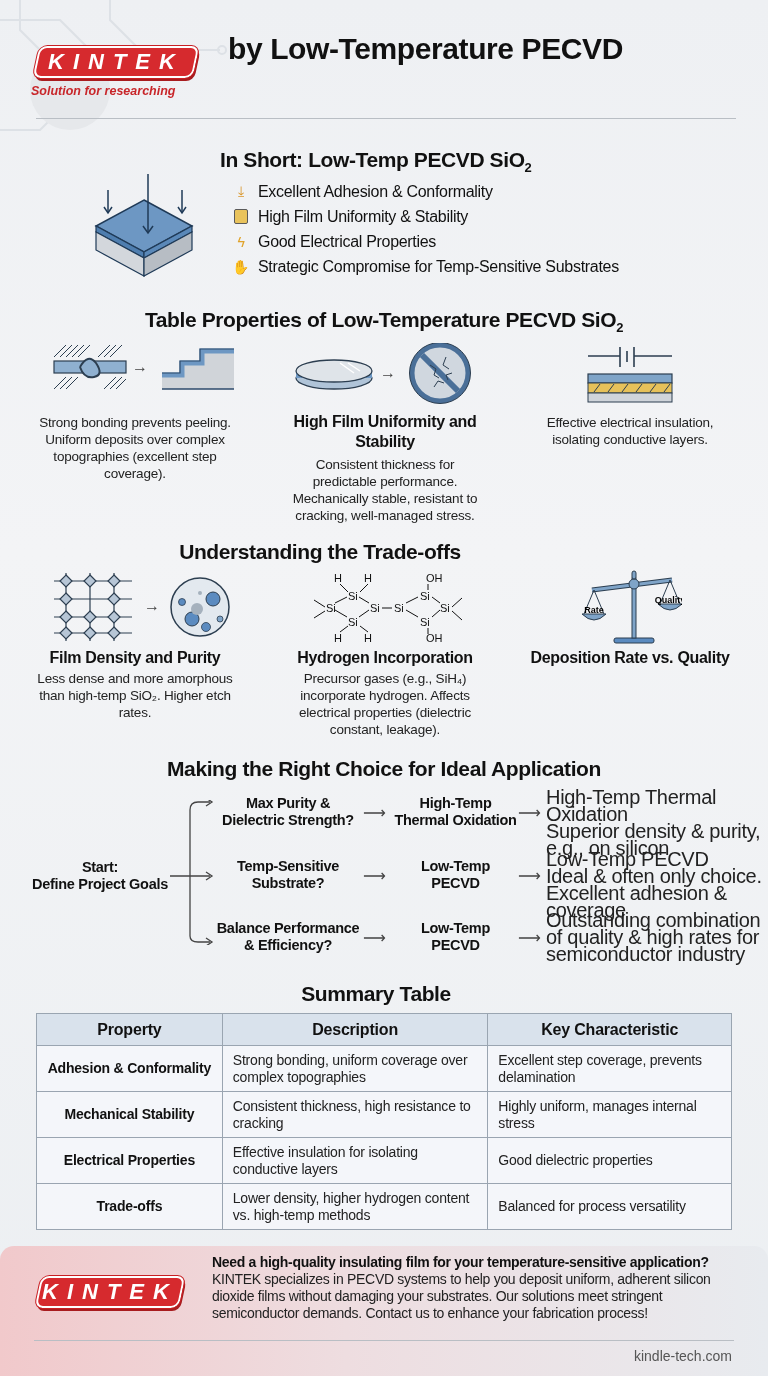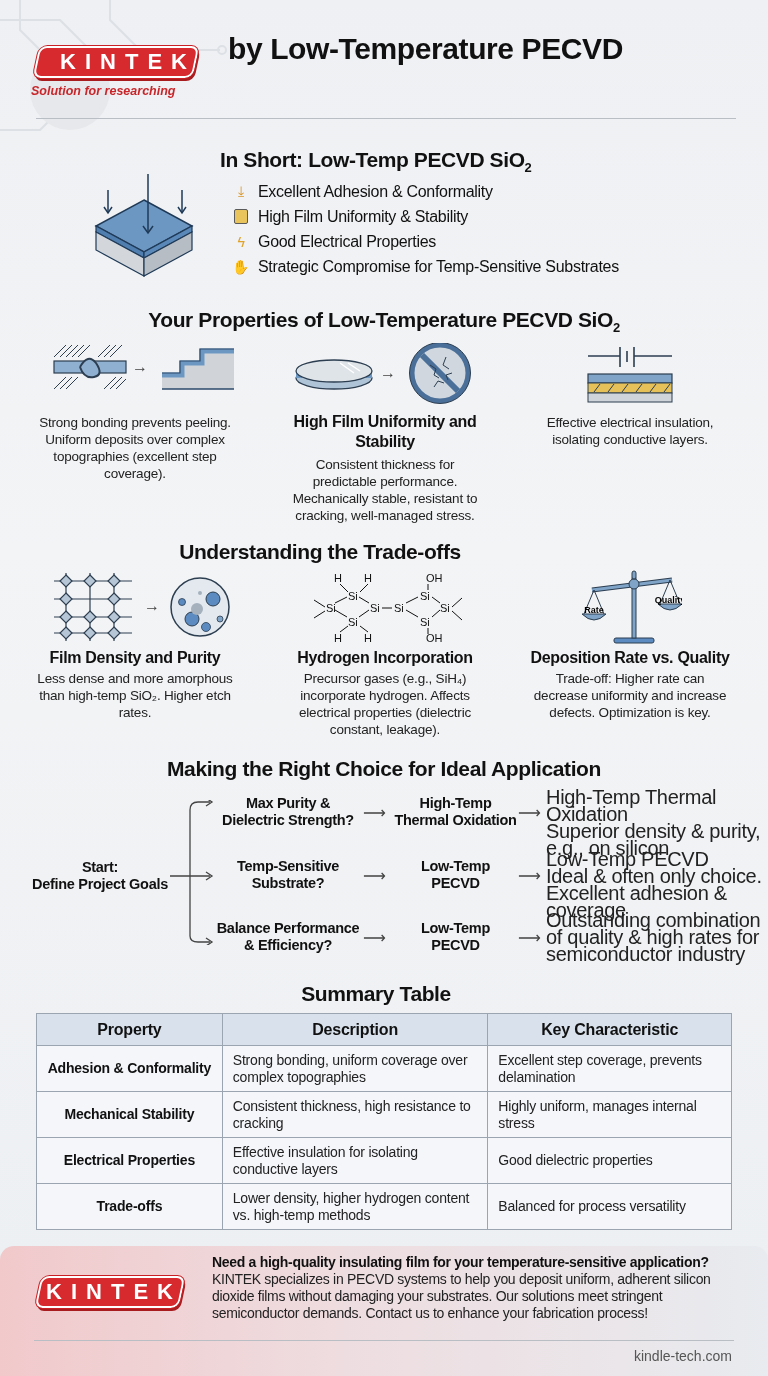--- a/index.html
+++ b/index.html
@@ -1,20 +1,20 @@
 <!DOCTYPE html>
 <html><head>
 <meta charset="utf-8">
 <style>
 *{box-sizing:border-box;margin:0;padding:0}
 html,body{width:768px;height:1376px;overflow:hidden}
 body{font-family:"Liberation Sans",sans-serif;color:#111;background:linear-gradient(180deg,#eef0f3 0%,#f3f4f6 40%,#eceff2 100%);position:relative}
 .abs{position:absolute}
 .logo-badge{position:absolute;background:#d62a2e;border-radius:8px;transform:skewX(-12deg);box-shadow:2px 3px 0 #a81c1f;border:2px solid #fff;outline:1px solid #c82024}
-.logo-text{position:absolute;color:#fff;font-weight:700;letter-spacing:9px;text-align:right}
+.logo-text{position:absolute;color:#fff;font-weight:700;font-style:italic;letter-spacing:9px;text-align:center}
 .h1{font-size:30px;font-weight:700;line-height:37px;letter-spacing:-0.4px;color:#111}
 .h2{font-size:21px;font-weight:700;letter-spacing:-0.4px;text-align:center;color:#111}
 .h3{font-size:16px;font-weight:700;text-align:center;line-height:20px;letter-spacing:-0.3px}
 .body{font-size:13.5px;text-align:center;line-height:17px;color:#222;letter-spacing:-0.2px}
 .li{display:flex;align-items:center;font-size:16px;height:25px;letter-spacing:-0.3px}
 .li-icon{width:18px;height:18px;margin-right:8px;display:inline-flex;align-items:center;justify-content:center;font-size:14px}
 .flow-b{font-size:14.5px;font-weight:700;text-align:center;line-height:17px;letter-spacing:-0.3px}
 .flow-t{font-size:20px;line-height:17px;letter-spacing:-0.3px;color:#222}
 .arrow{font-size:16px;color:#444}
 table{border-collapse:collapse;position:absolute;left:36px;top:1013px;width:696px;font-size:14px;letter-spacing:-0.2px}
@@ -85,21 +85,21 @@
     </div>
     <div class="li">
       <span class="li-icon" style="color:#d8962b">✋</span>
       <span>Strategic Compromise for Temp-Sensitive Substrates</span>
     </div>
   </div>
 </div>
 
 <div>
   <div class="abs h2" style="left:0;width:768px;top:308px">
-    <span>Your Properties of Low-Temperature PECVD SiO</span><sub style="font-size:13px">2</sub>
+    <span>Table Properties of Low-Temperature PECVD SiO</span><sub style="font-size:13px">2</sub>
   </div>
 
   <svg class="abs" style="left:52px;top:345px" width="185" height="60">
     <g stroke="#2c3e50" stroke-width="1">
         <path d="M2 12 L14 0 M8 12 L20 0 M14 12 L26 0 M20 12 L32 0 M26 12 L38 0 M46 12 L58 0 M52 12 L64 0 M58 12 L70 0"></path>
     <path d="M2 44 L14 32 M8 44 L20 32 M14 44 L26 32 M52 44 L64 32 M58 44 L70 32 M64 44 L74 34"></path>
       </g>
     <rect x="2" y="16" width="72" height="12" fill="#8fb0d0" stroke="#2c3e50" stroke-width="1.2"></rect>
     <path d="M28 22 q8 -14 16 -4 q8 12 -2 14 q-10 2 -14 -10" fill="#8fb0d0" stroke="#2c3e50" stroke-width="2"></path>
     <text x="80" y="27" font-size="16" fill="#444">→</text>
@@ -235,25 +235,20 @@
     <div class="h3">Hydrogen Incorporation</div>
     <div class="body" style="margin-top:2px">
       <div>Precursor gases (e.g., SiH₄)</div>
         <div>incorporate hydrogen. Affects</div>
         <div>electrical properties (dielectric</div>
         <div>constant, leakage).</div>
     </div>
   </div>
   <div class="abs" style="left:515px;top:648px;width:230px">
     <div class="h3">Deposition Rate vs. Quality</div>
-    <div class="body" style="margin-top:2px">
-      <div>Trade-off: Higher rate can</div>
-        <div>decrease uniformity and increase</div>
-        <div>defects. Optimization is key.</div>
-    </div>
   </div>
 </div>
 
 <div>
   <div class="abs h2" style="left:0;width:768px;top:757px">Making the Right Choice for Ideal Application</div>
 
   <div class="abs flow-b" style="left:30px;top:859px;width:140px">
     <div>Start:</div>
       <div>Define Project Goals</div>
   </div>

